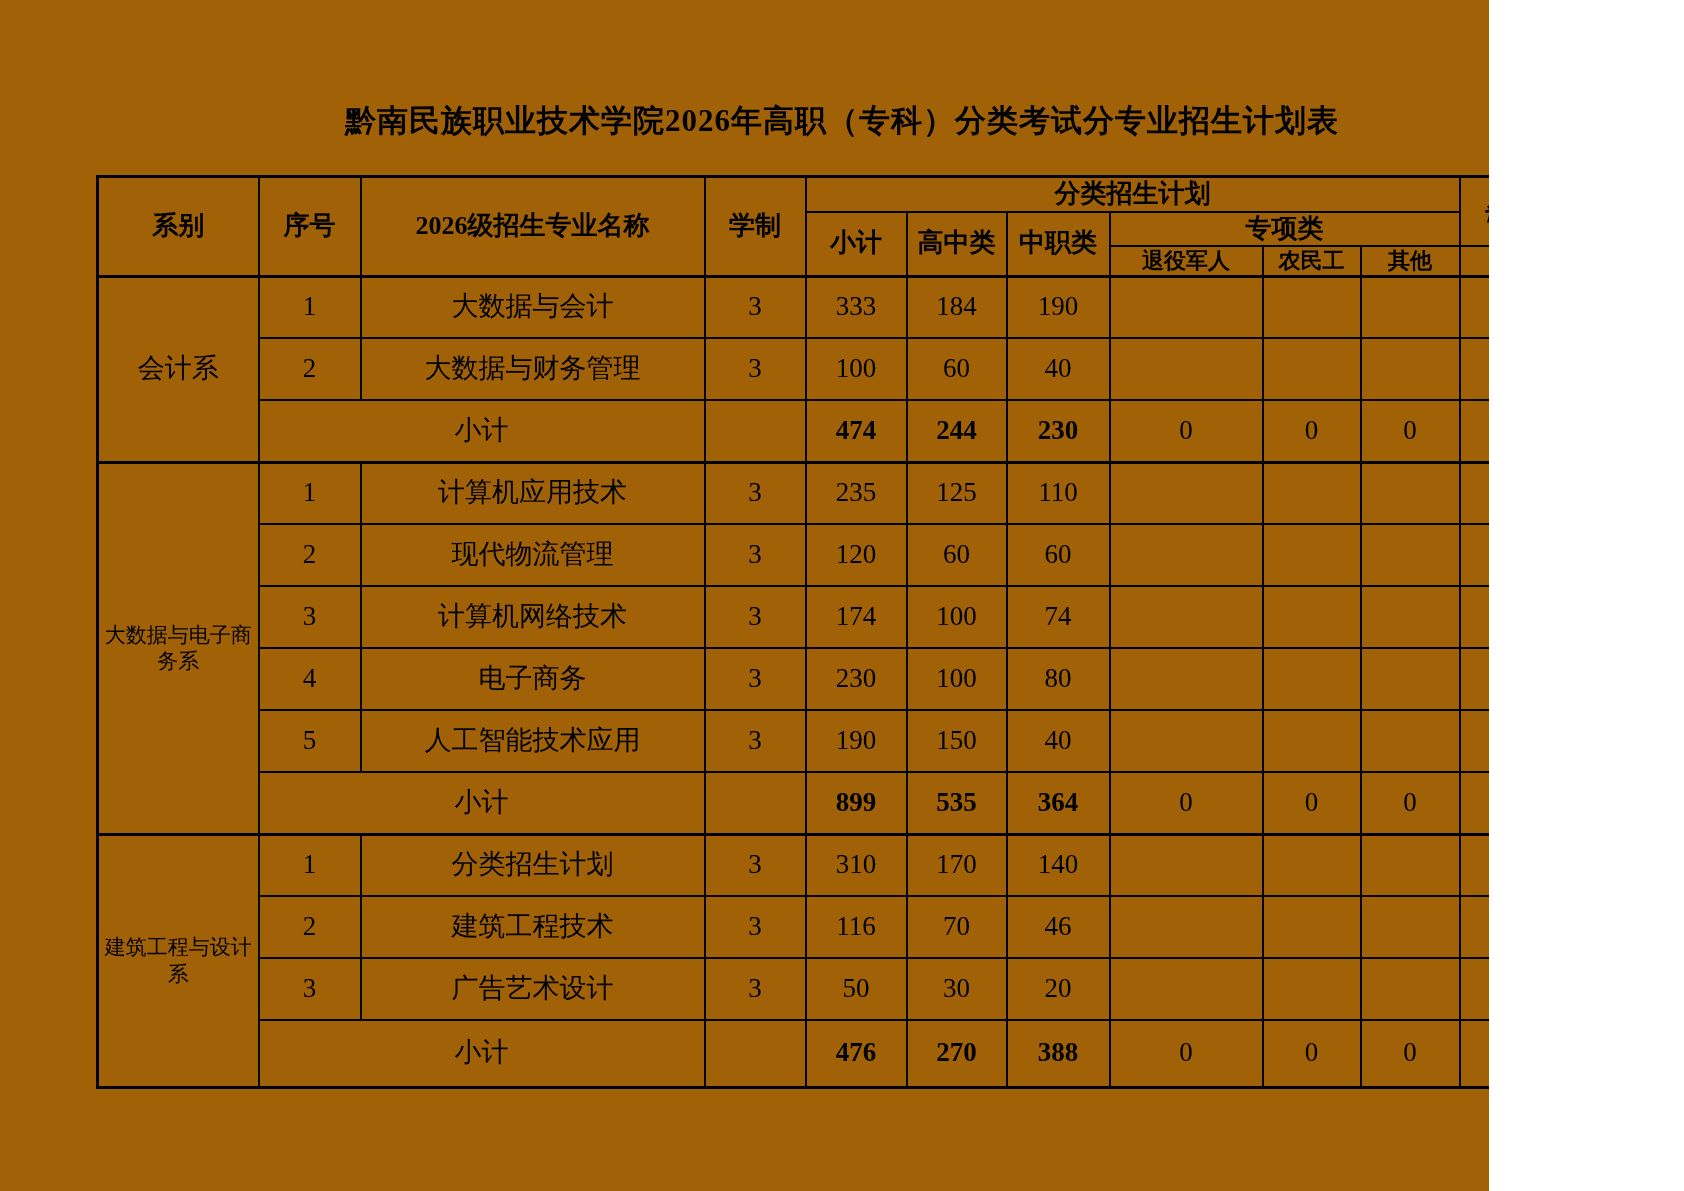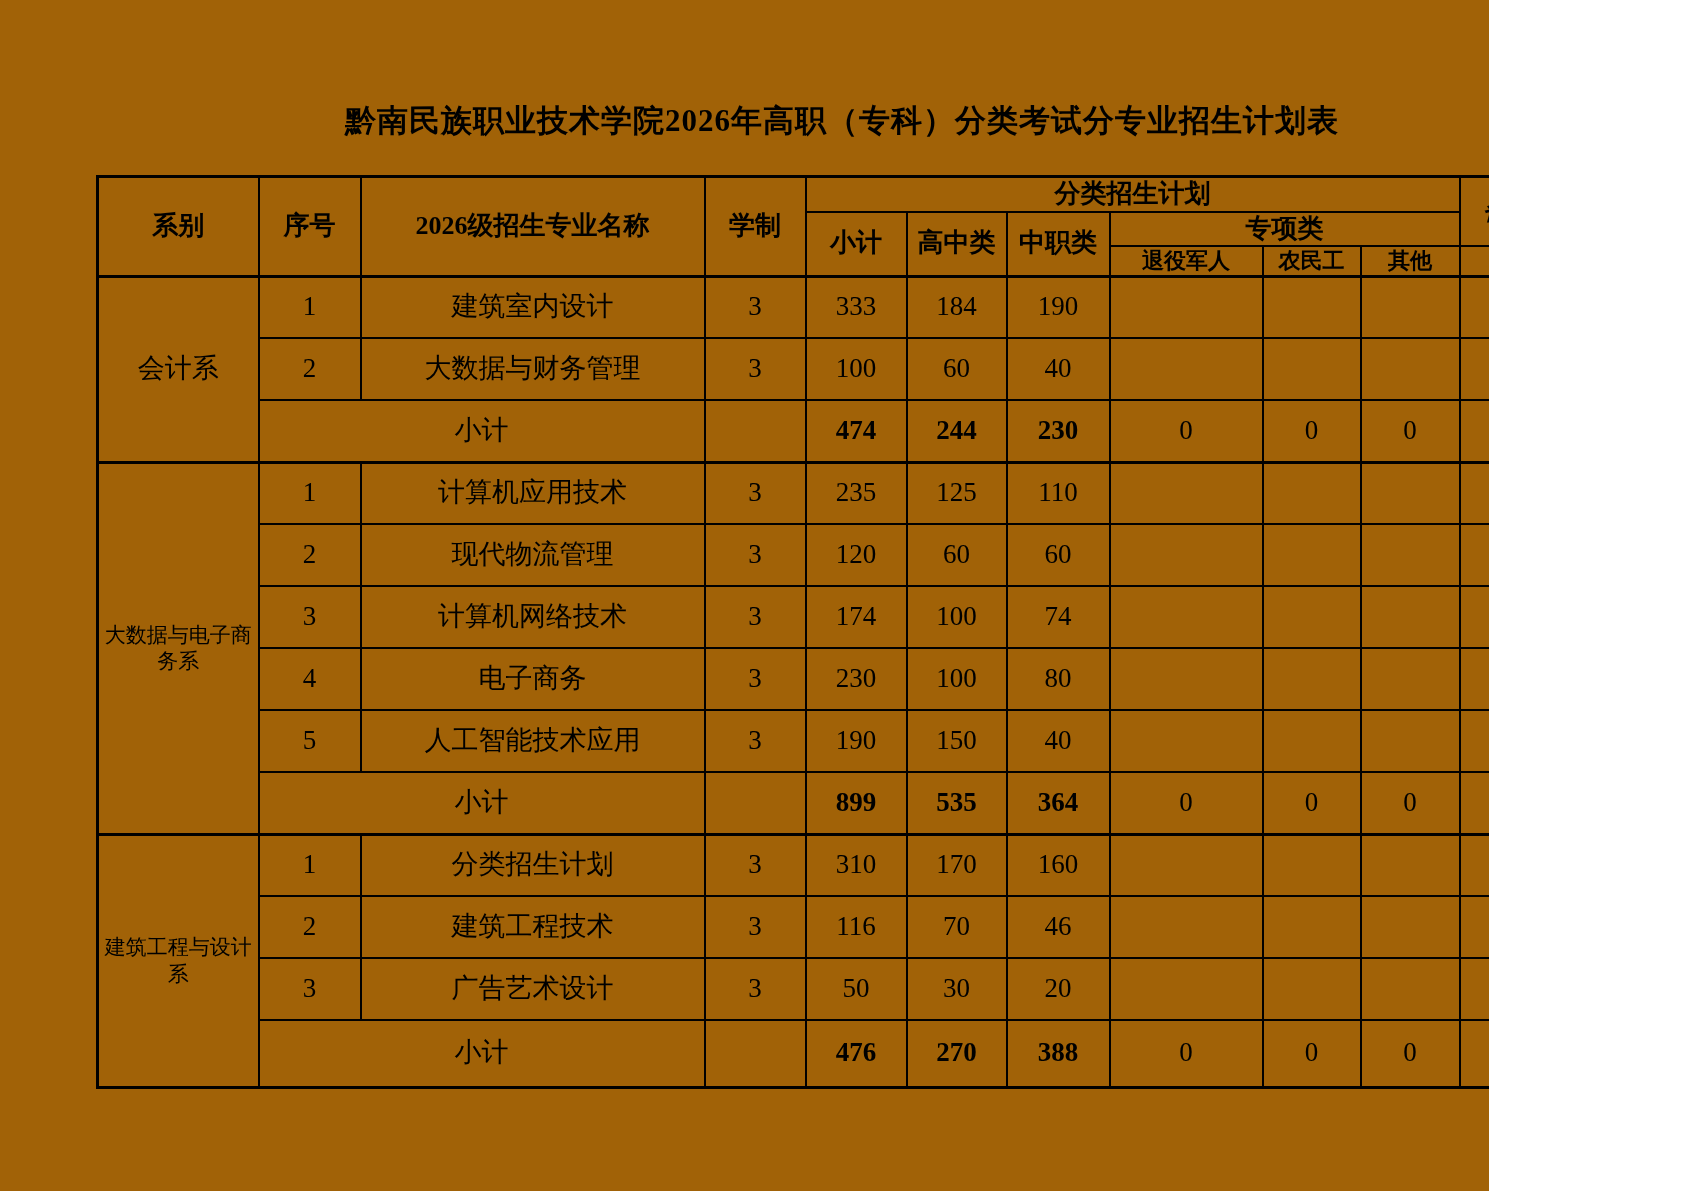--- a/index.html
+++ b/index.html
@@ -105,21 +105,21 @@
         <th class="sub3">退役军人</th>
         <th class="sub3">农民工</th>
         <th class="sub3">其他</th>
         <td></td>
       </tr>
     </thead>
     <tbody>
         <tr class="section-start">
           <td class="dept" rowspan="3">会计系</td>
           <td class="num">1</td>
-          <td class="cn">建筑室内设计</td>
+          <td class="cn">大数据与会计</td>
           <td class="num">3</td>
           <td class="num">333</td>
           <td class="num">184</td>
           <td class="num">190</td>
           <td class="num"></td>
           <td class="num"></td>
           <td class="num"></td>
           <td class="num"></td>
         </tr>
         <tr>
@@ -217,21 +217,21 @@
           <td class="num">0</td>
           <td class="num"></td>
         </tr>
         <tr class="section-start">
           <td class="dept dept-small" rowspan="4">建筑工程与设计系</td>
           <td class="num">1</td>
           <td class="cn">分类招生计划</td>
           <td class="num">3</td>
           <td class="num">310</td>
           <td class="num">170</td>
-          <td class="num">160</td>
+          <td class="num">140</td>
           <td class="num"></td>
           <td class="num"></td>
           <td class="num"></td>
           <td class="num"></td>
         </tr>
         <tr>
           <td class="num">2</td>
           <td class="cn">建筑工程技术</td>
           <td class="num">3</td>
           <td class="num">116</td>

